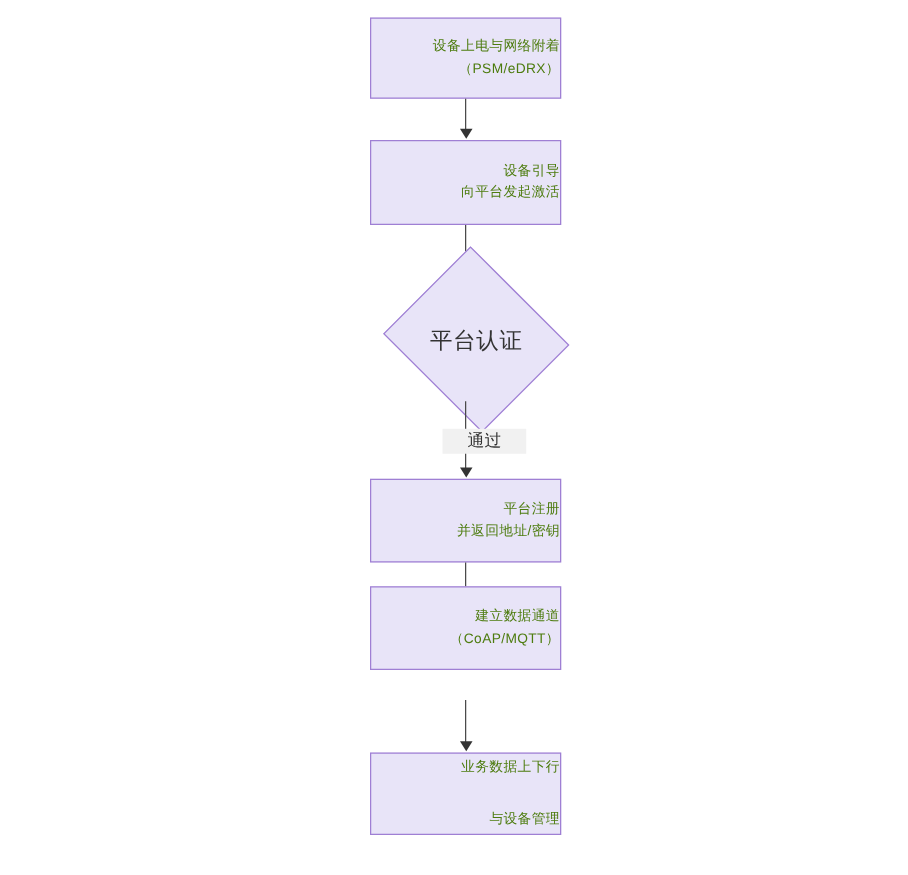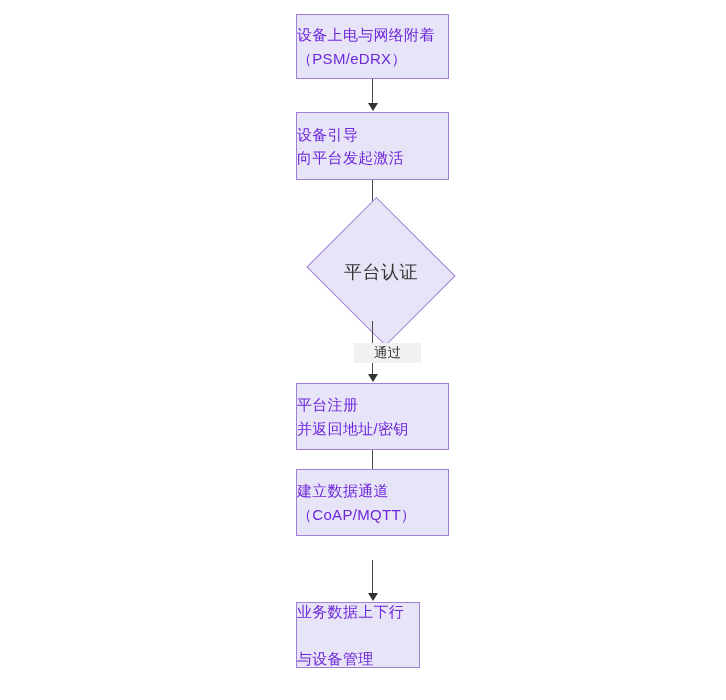--- a/index.html
+++ b/index.html
@@ -17,26 +17,26 @@
     position: relative;
     width: 726px;
     height: 700px;
     background: #ffffff;
   }
   .node {
     position: absolute;
     box-sizing: border-box;
     background: #e8e4f8;
     border: 1px solid #9f7fd4;
-    color: #6d28d9;
+    color: #4d7c0f;
     display: flex;
     flex-direction: column;
-    align-items: flex-start;
+    align-items: flex-end;
     justify-content: center;
-    font-size: 15px;
+    font-size: 11px;
     line-height: 1.55;
     letter-spacing: 0.3px;
     text-align: center;
     white-space: nowrap;
   }
   .node .line {
     display: block;
   }
   .decision-wrap {
     position: absolute;
@@ -126,18 +126,18 @@
   <div class="arrowhead" style="left:368px; top:484px;"></div>
 
   <div class="node" style="left:296px; top:469px; width:153px; height:67px;">
     <span class="line">建立数据通道</span>
     <span class="line">（CoAP/MQTT）</span>
   </div>
 
   <div class="connector" style="left:372px; top:560px; height:34px;"></div>
   <div class="arrowhead" style="left:368px; top:593px;"></div>
 
-  <div class="node" style="left:296px; top:602px; width:124px; height:66px;gap:24px;">
+  <div class="node" style="left:296px; top:602px; width:153px; height:66px;gap:24px;">
     <span class="line">业务数据上下行</span>
     <span class="line">与设备管理</span>
   </div>
 
 </div>
 
 </body></html>

